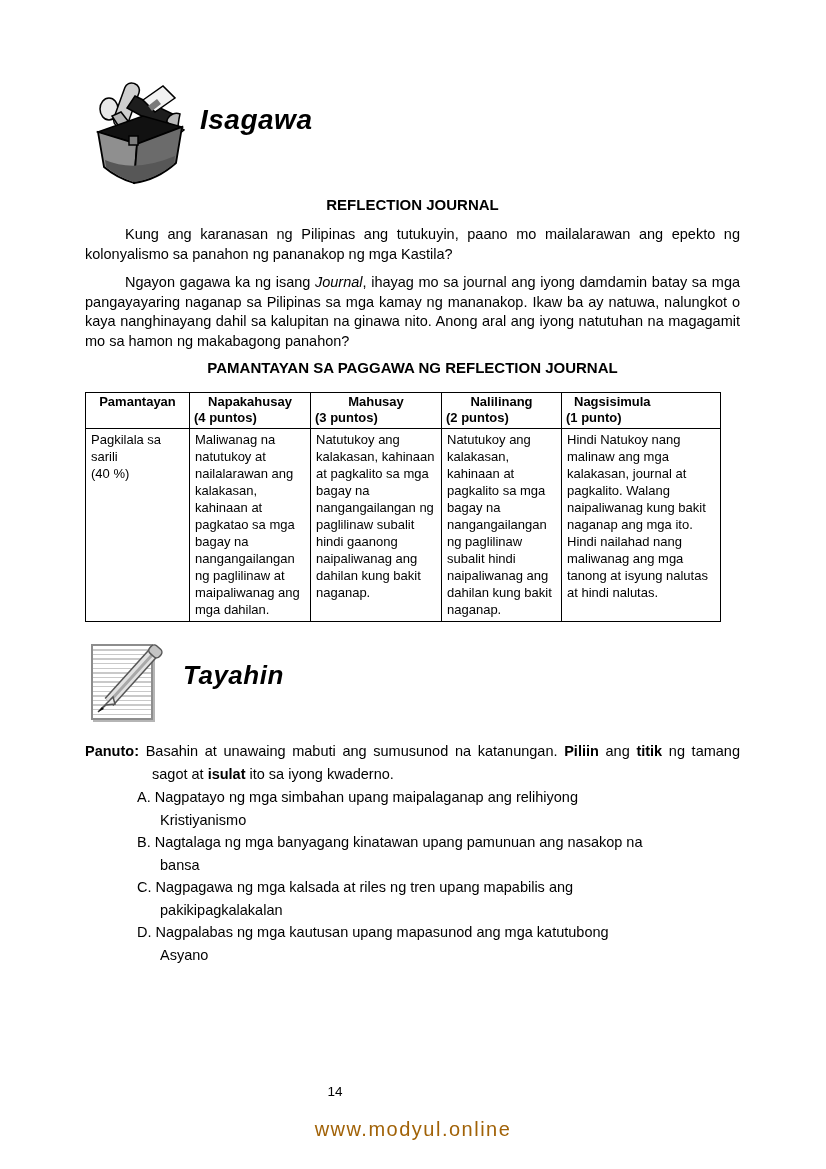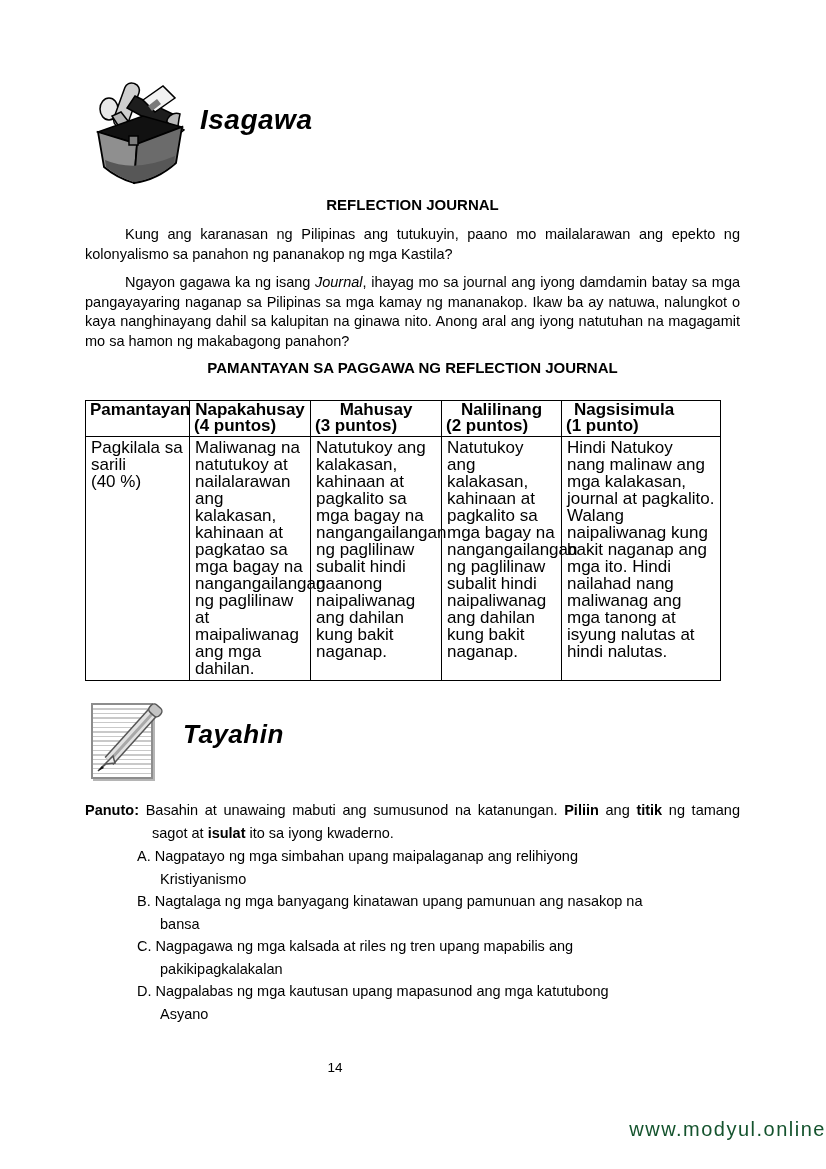--- a/index.html
+++ b/index.html
@@ -22,22 +22,22 @@
   
   .center-heading { text-align:center; font-weight:bold; font-size:15px; }
   .h-reflection { margin-top:4px; }
   .para { font-size:14.5px; line-height:19.5px; text-align:justify; }
   .p1 { margin-top:12px; text-indent:40px; }
   .p2 { margin-top:9px;  text-indent:40px; }
   .h-pamantayan { margin-top:8px; }
 
   
   table.rubric {
-    margin-top:24px; width:635px; border-collapse:collapse;
-    font-size:17px; line-height:17px; table-layout:fixed;
+    margin-top:16px; width:635px; border-collapse:collapse;
+    font-size:13px; line-height:17px; table-layout:fixed;
   }
   table.rubric th, table.rubric td {
     border:1.5px solid #000; vertical-align:top; text-align:left;
     padding:2px 5px 3px 5px;
   }
   table.rubric th { font-weight:bold; padding:1px 4px 2px 4px; line-height:16px; }
   th .t { display:block; text-align:center; }
   th .s { display:block; text-align:left; }
   th.col2 .s { text-align:left; }
   th.col5 .t { text-align:left; padding-left:8px; }
@@ -71,26 +71,26 @@
     padding-left:18px; text-indent:-18px; white-space:pre-line;
   }
   .options { margin-top:0px; margin-left:52px; }
   .option {
     font-size:14.5px; line-height:22.5px;
     padding-left:23px; text-indent:-23px; white-space:pre-line;
   }
 
   
   .page-number {
-    position:absolute; left:0; top:1060px; width:670px;
+    position:absolute; left:0; top:1084px; width:670px;
     text-align:center; font-size:13.5px;
   }
   .watermark {
     position:absolute; left:0; top:1118px; width:826px;
-    text-align:right; font-size:20px; letter-spacing:1.5px; color:#14532d;
+    text-align:center; font-size:20px; letter-spacing:1.5px; color:#a16207;
   }
 </style>
 </head>
 <body>
 
 <div class="content">
 
   <div class="icon-row">
     <div class="toolbox-wrap">
       <svg width="110" height="116" viewBox="0 0 110 116">

